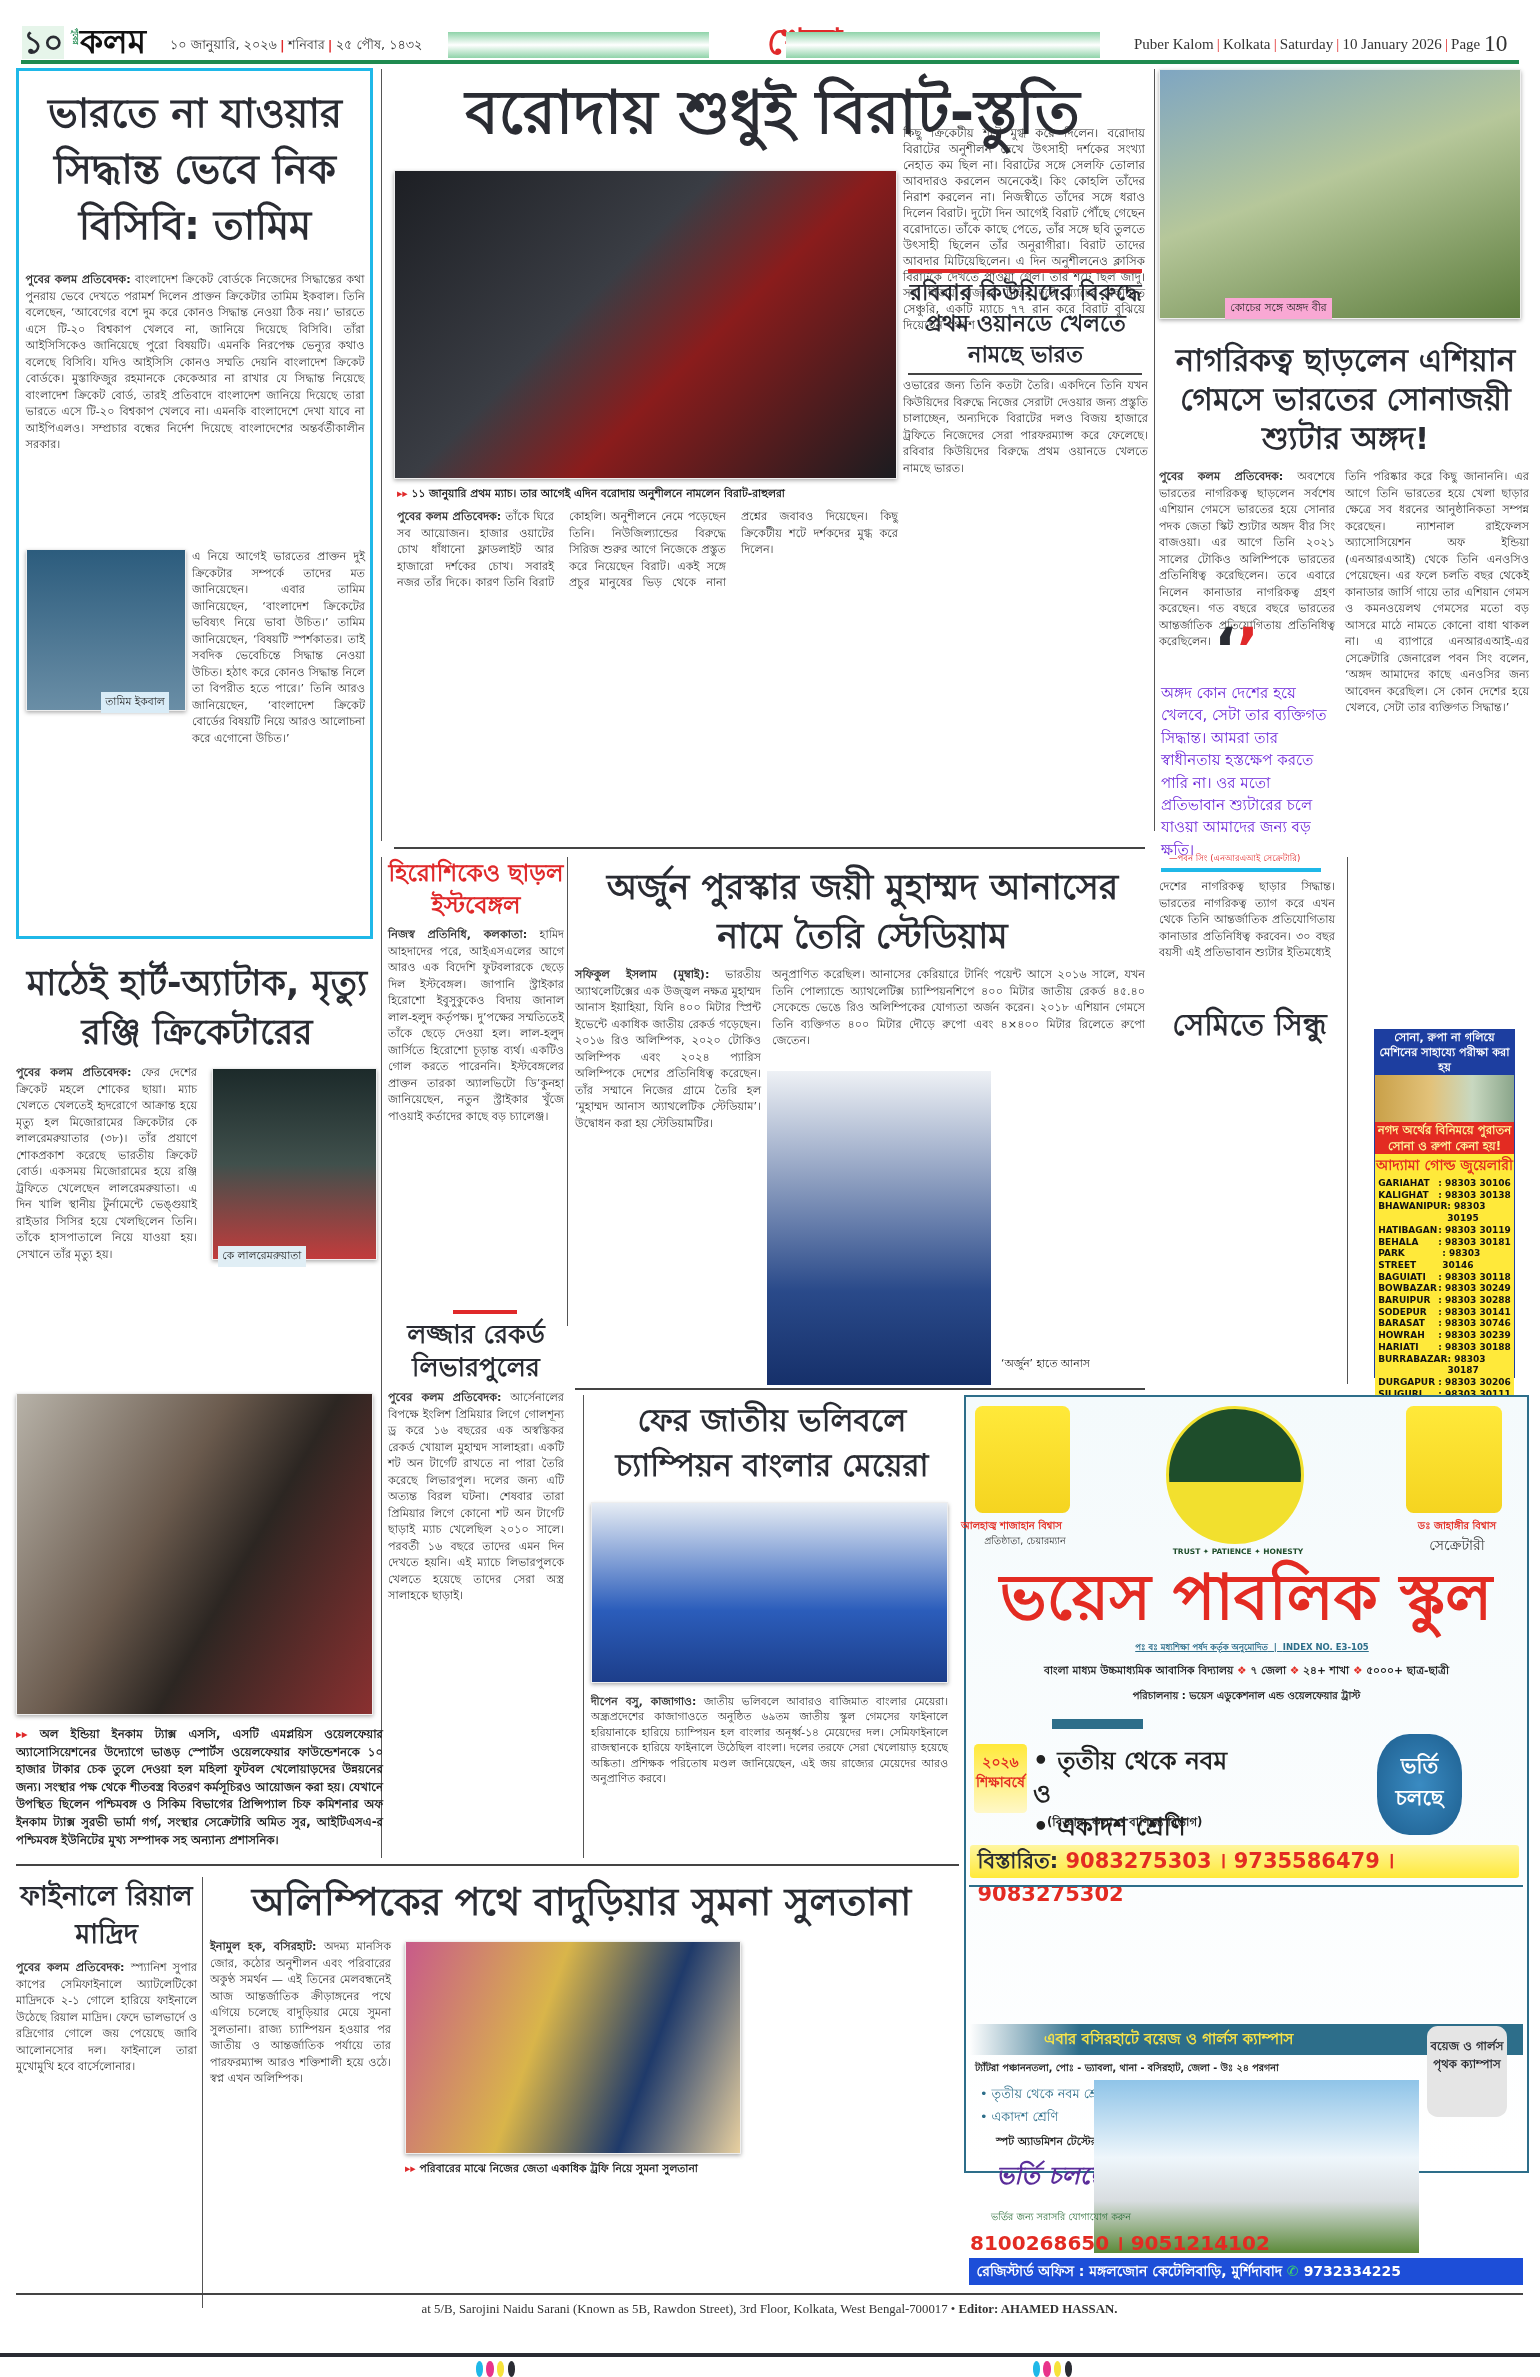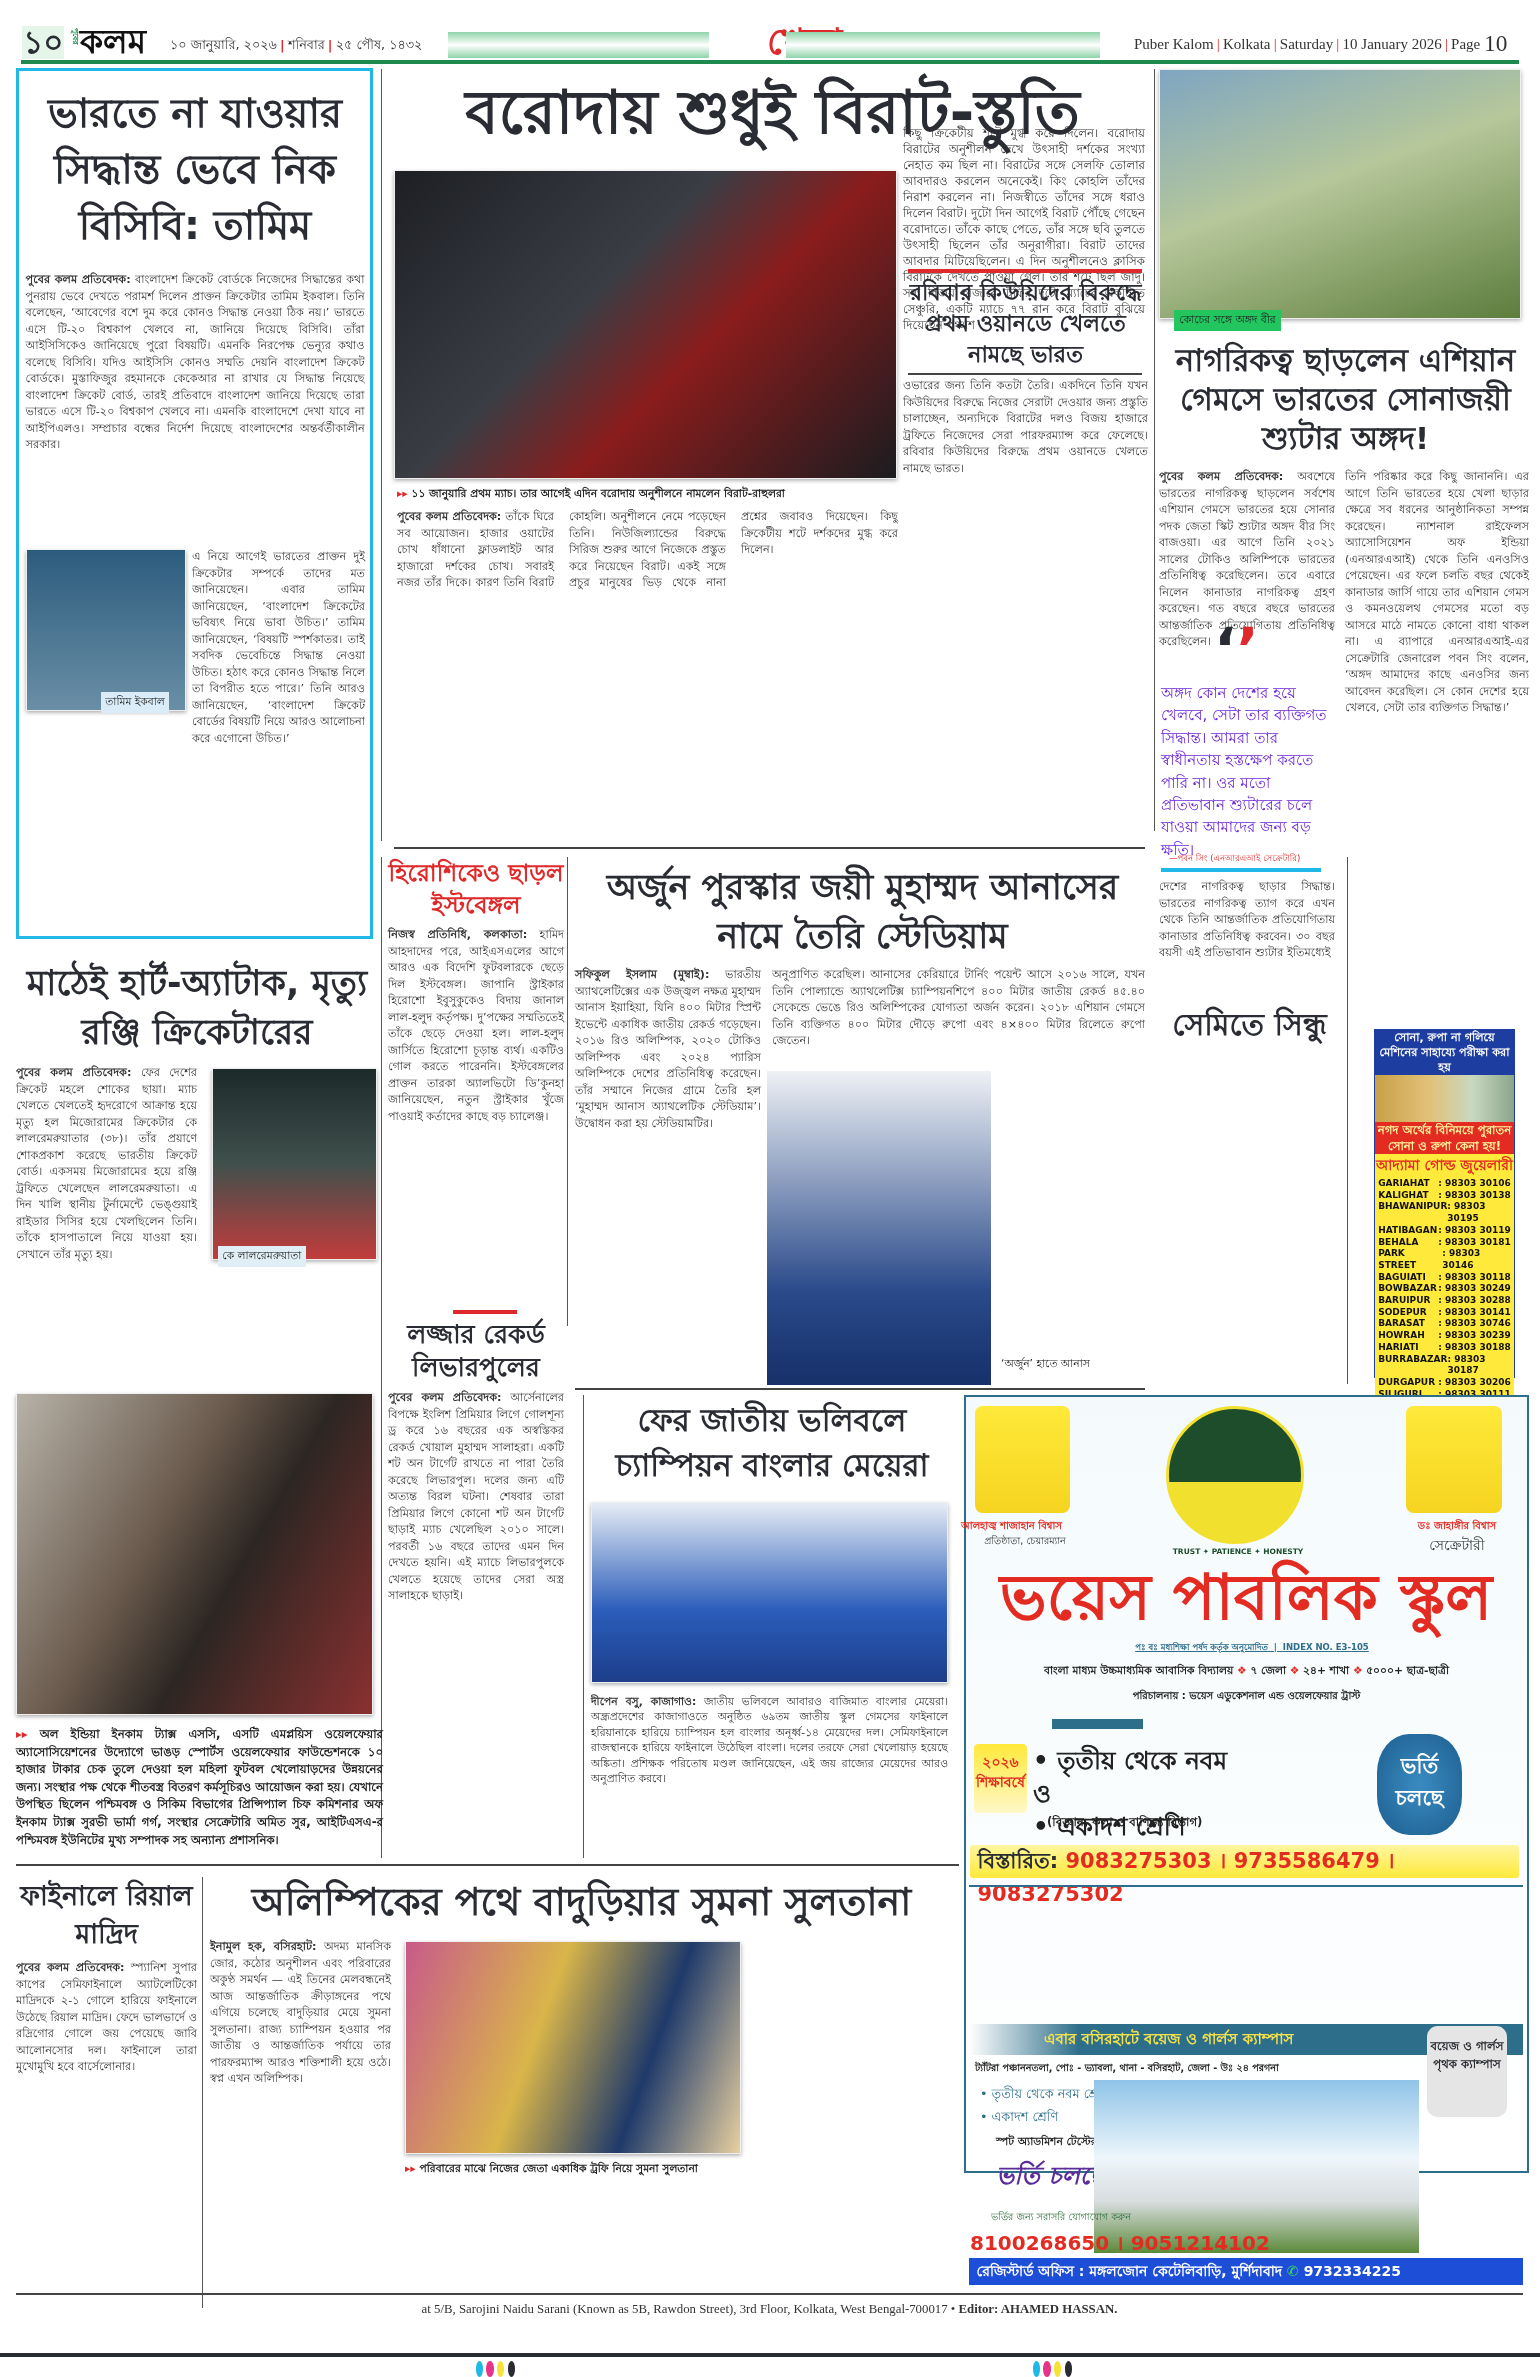--- a/index.html
+++ b/index.html
@@ -77,21 +77,21 @@
   <span class="lead">পুবের কলম প্রতিবেদক:</span>
   <span>তাঁকে ঘিরে সব আয়োজন। হাজার ওয়াটের চোখ ধাঁধানো ফ্লাডলাইট আর হাজারো দর্শকের চোখ। সবারই নজর তাঁর দিকে। কারণ তিনি বিরাট কোহলি। অনুশীলনে নেমে পড়েছেন তিনি। নিউজিল্যান্ডের বিরুদ্ধে সিরিজ শুরুর আগে নিজেকে প্রস্তুত করে নিয়েছেন বিরাট। একই সঙ্গে প্রচুর মানুষের ভিড় থেকে নানা প্রশ্নের জবাবও দিয়েছেন। কিছু ক্রিকেটীয় শটে দর্শকদের মুগ্ধ করে দিলেন।</span>
 </div>
 <div class="abs redrule" style="left:908px;top:269px;width:234px;"></div>
 <div class="abs hl" style="left:903px;top:277px;width:245px;font-size:22.4px;line-height:31px;">রবিবার কিউয়িদের বিরুদ্ধে প্রথম ওয়ানডে খেলতে নামছে ভারত</div>
 <div class="abs hrule" style="left:908px;top:373px;width:234px;"></div>
 <div class="abs body" style="left:903px;top:378px;width:245px;">ওভারের জন্য তিনি কতটা তৈরি। একদিনে তিনি যখন কিউয়িদের বিরুদ্ধে নিজের সেরাটা দেওয়ার জন্য প্রস্তুতি চালাচ্ছেন, অন্যদিকে বিরাটের দলও বিজয় হাজারে ট্রফিতে নিজেদের সেরা পারফরম্যান্স করে ফেলেছে। রবিবার কিউয়িদের বিরুদ্ধে প্রথম ওয়ানডে খেলতে নামছে ভারত।</div>
 
 <div class="abs vrule" style="left:1154px;top:69px;height:762px;"></div>
 <div class="abs photo" style="left:1159px;top:69px;width:362px;height:250px;background:linear-gradient(160deg,#7fa6c2,#b6c79a 45%,#5d7d3d);"></div>
-<div class="abs cap" style="left:1174px;top:298px;background:#22c55e;padding:1.1px 5.3px;margin-top:12px;">কোচের সঙ্গে অঙ্গদ বীর</div>
+<div class="abs cap" style="left:1225px;top:298px;background:#f9a8d4;padding:1.1px 5.3px;">কোচের সঙ্গে অঙ্গদ বীর</div>
 <div class="abs hl" style="left:1159px;top:341px;width:373px;font-size:31px;line-height:39px;">নাগরিকত্ব ছাড়লেন এশিয়ান গেমসে ভারতের সোনাজয়ী শ্যুটার অঙ্গদ!</div>
 <div class="abs body" style="left:1159px;top:469px;width:176px;">
   <span class="lead">পুবের কলম প্রতিবেদক:</span>
   <span>অবশেষে ভারতের নাগরিকত্ব ছাড়লেন সর্বশেষ এশিয়ান গেমসে ভারতের হয়ে সোনার পদক জেতা স্কিট শ্যুটার অঙ্গদ বীর সিং বাজওয়া। এর আগে তিনি ২০২১ সালের টোকিও অলিম্পিকে ভারতের প্রতিনিধিত্ব করেছিলেন। তবে এবারে নিলেন কানাডার নাগরিকত্ব গ্রহণ করেছেন। গত বছরে বছরে ভারতের আন্তর্জাতিক প্রতিযোগিতায় প্রতিনিধিত্ব করেছিলেন।</span>
 </div>
 <div class="abs" style="left:1214px;top:623px;font-size:59px;font-weight:900;line-height:53px;"><span style="color:#2a2c33;">‘</span><span style="color:#e0292a;">’</span></div>
 <div class="abs" style="left:1161px;top:682px;width:170px;font-size:15px;line-height:22.4px;font-weight:normal;color:#6d28d9;">অঙ্গদ কোন দেশের হয়ে খেলবে, সেটা তার ব্যক্তিগত সিদ্ধান্ত। আমরা তার স্বাধীনতায় হস্তক্ষেপ করতে পারি না। ওর মতো প্রতিভাবান শ্যুটারের চলে যাওয়া আমাদের জন্য বড় ক্ষতি।</div>
 <div class="abs" style="left:1169px;top:852px;font-size:8.5px;color:#e0292a;">—পবন সিং (এনআরএআই সেক্রেটারি)</div>
 <div class="abs" style="left:1161px;top:868px;width:160px;height:4.3px;background:#1fb8e8;"></div>
 <div class="abs body" style="left:1159px;top:879px;width:176px;">দেশের নাগরিকত্ব ছাড়ার সিদ্ধান্ত। ভারতের নাগরিকত্ব ত্যাগ করে এখন থেকে তিনি আন্তর্জাতিক প্রতিযোগিতায় কানাডার প্রতিনিধিত্ব করবেন। ৩০ বছর বয়সী এই প্রতিভাবান শ্যুটার ইতিমধ্যেই</div>

